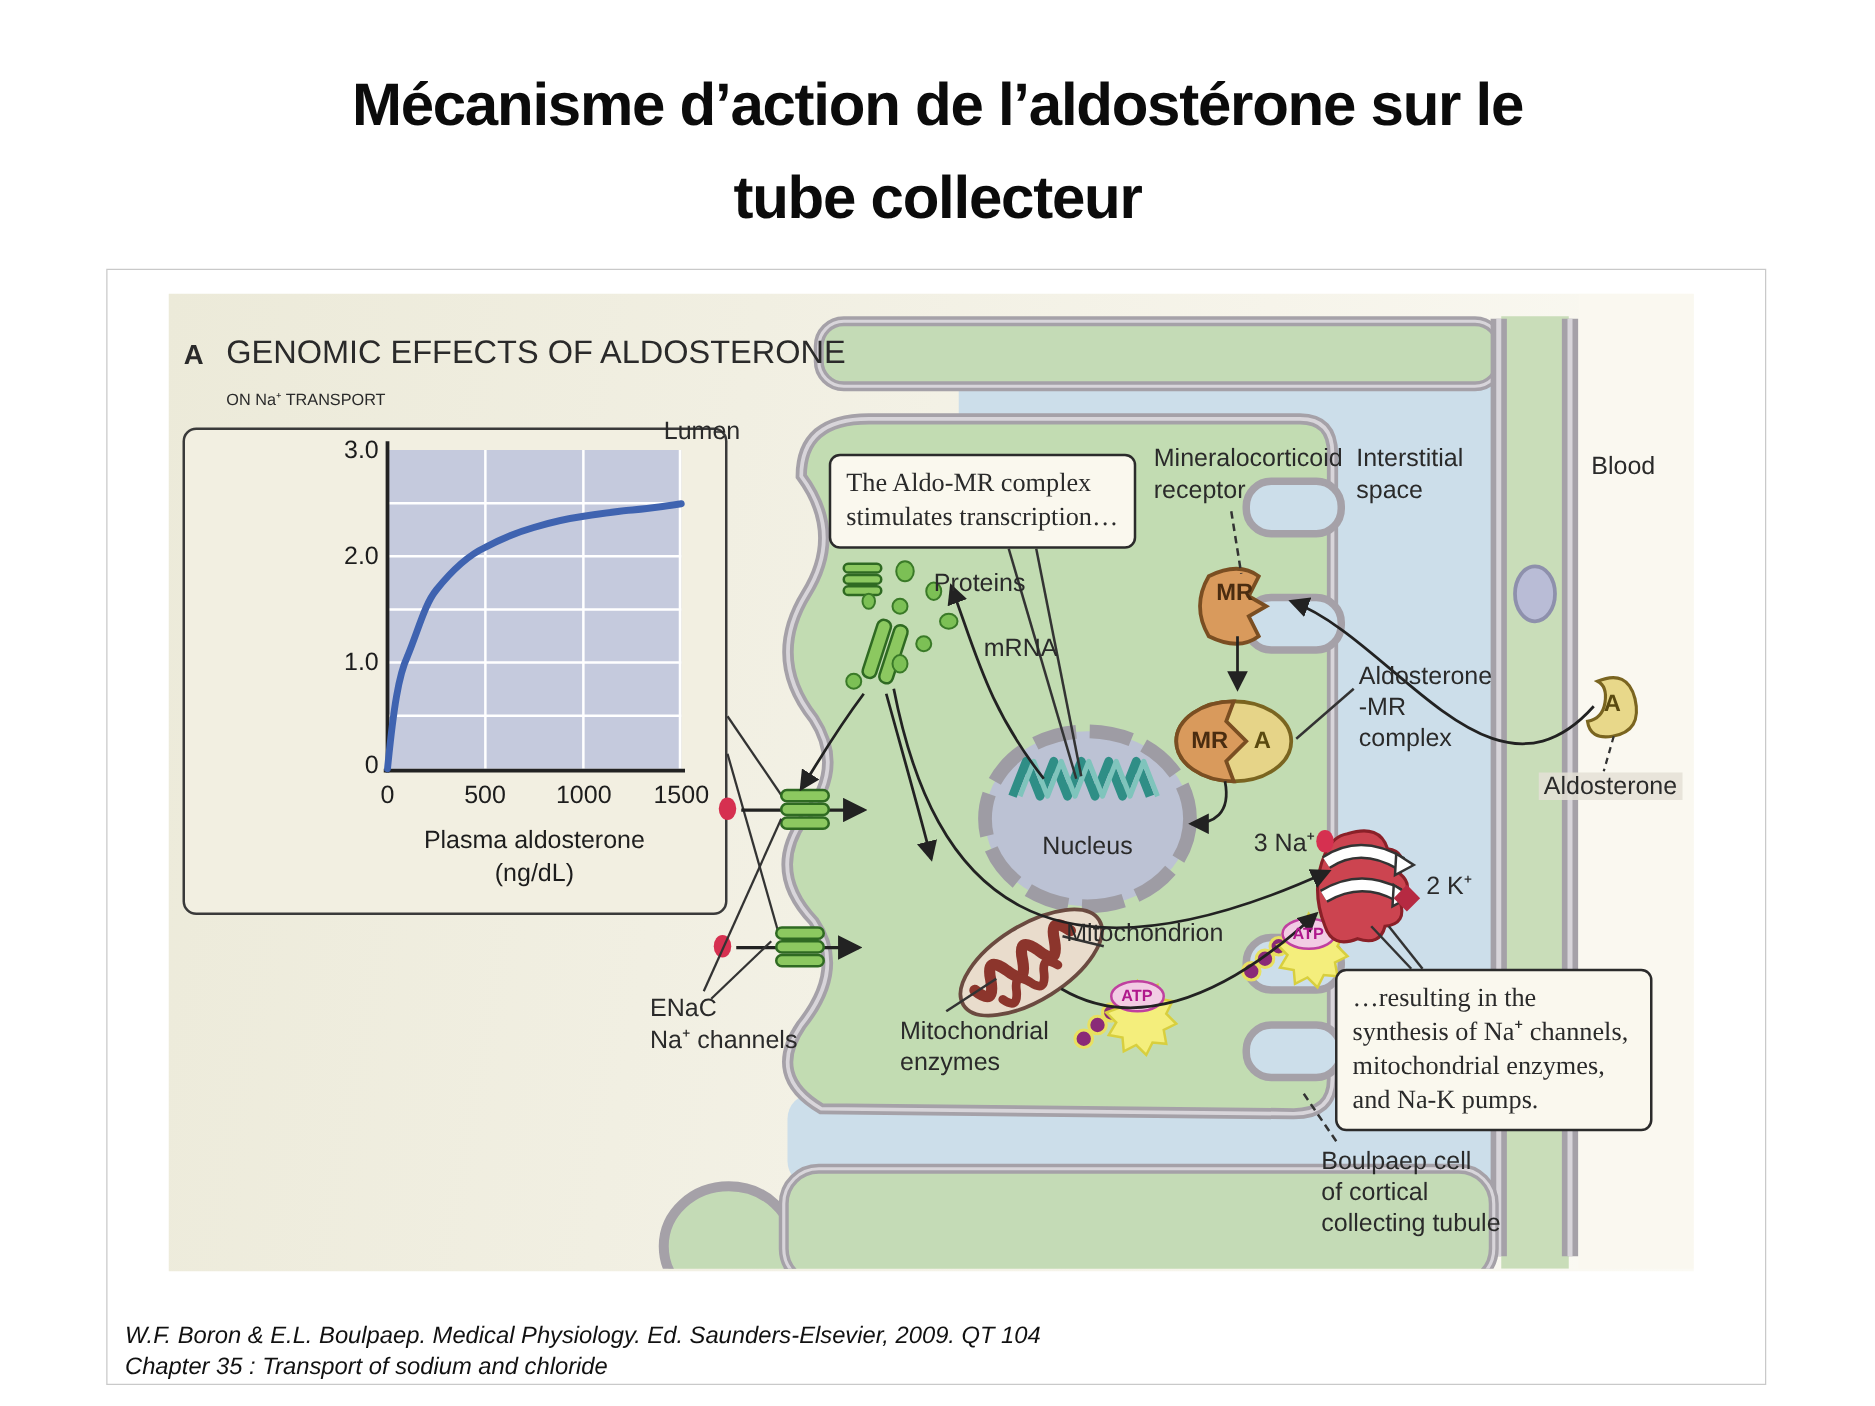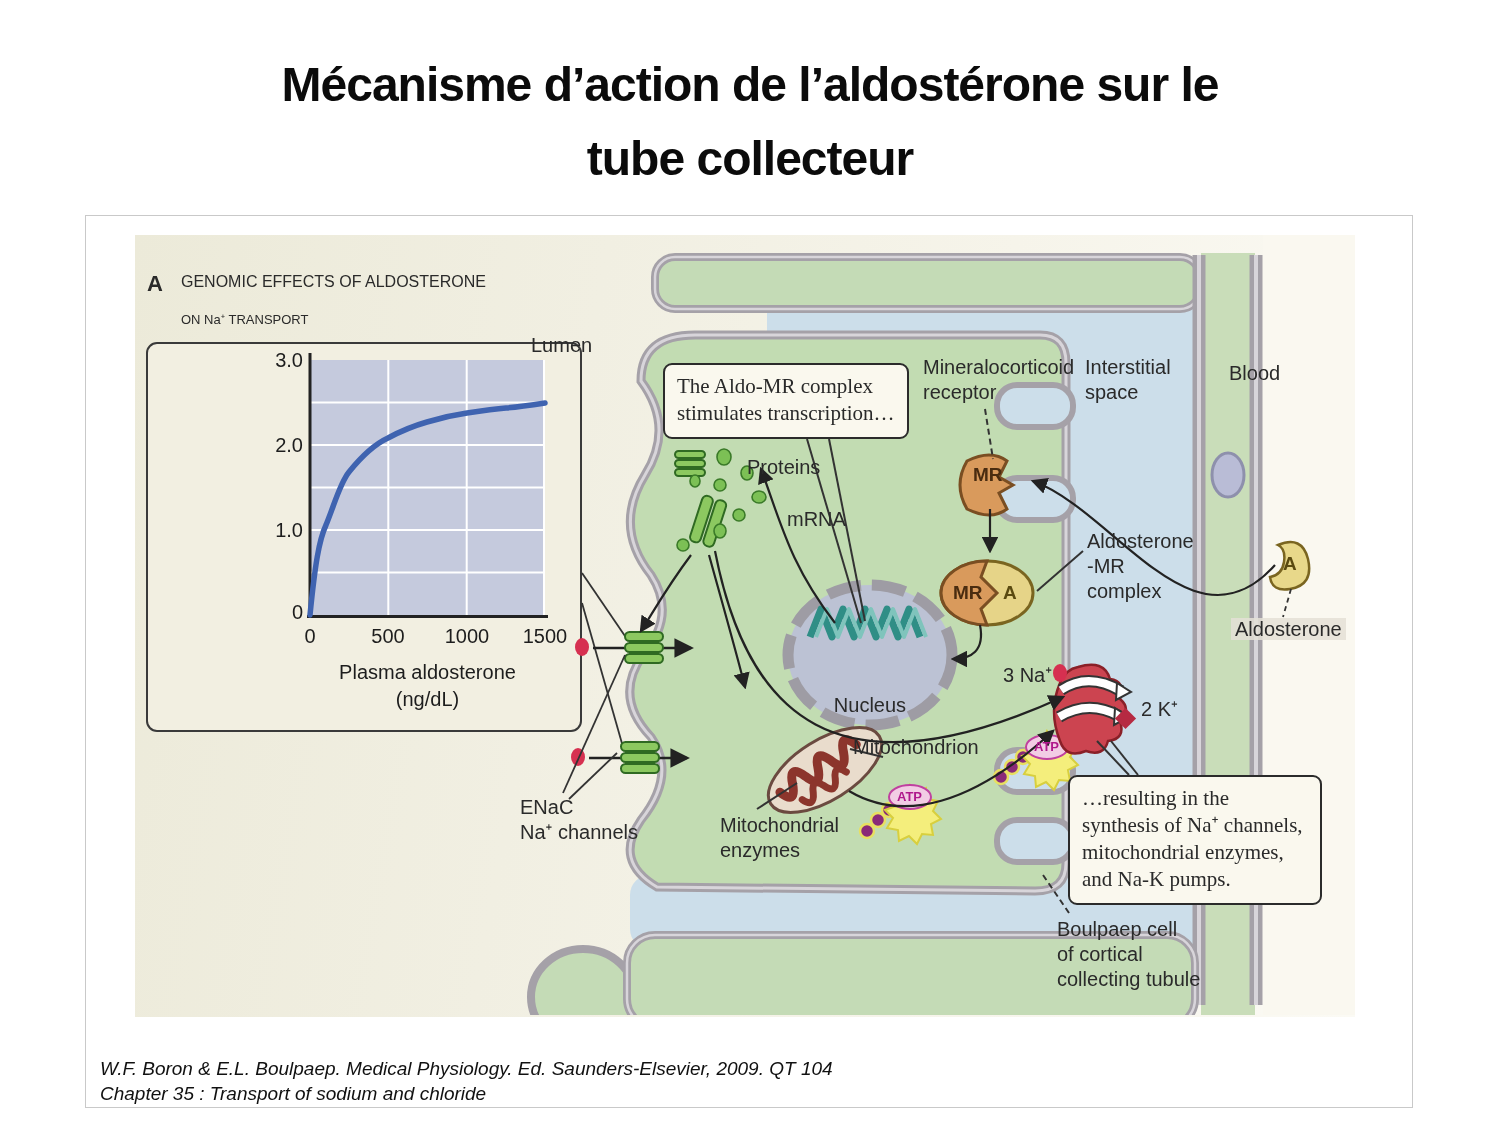--- a/index.html
+++ b/index.html
@@ -244,21 +244,21 @@
         <line x1="976" y1="506" x2="1003" y2="540"></line>
         <line x1="850" y1="174" x2="858" y2="224" stroke-dasharray="6 4"></line>
         <line x1="948" y1="316" x2="902" y2="356"></line>
         <line x1="715" y1="514" x2="748" y2="522"></line>
         <line x1="622" y1="574" x2="662" y2="548"></line>
         <line x1="934" y1="678" x2="908" y2="640" stroke-dasharray="6 4"></line>
       </g>
     </svg>
 
     <div class="lbl b" style="left:12px;top:36px;font-size:22px;">A</div>
-    <div class="lbl" style="left:46px;top:34px;font-size:16px;">GENOMIC EFFECTS OF ALDOSTERONE</div>
+    <div class="lbl" style="left:46px;top:34px;font-size:26px;">GENOMIC EFFECTS OF ALDOSTERONE</div>
     <div class="lbl" style="left:46px;top:72px;font-size:13px;">ON Na⁺ TRANSPORT</div>
 
     <div class="ticky" style="left:124px;top:114px;">3.0</div>
     <div class="ticky" style="left:124px;top:199px;">2.0</div>
     <div class="ticky" style="left:124px;top:284px;">1.0</div>
     <div class="ticky" style="left:124px;top:366px;">0</div>
     <div class="tickx" style="left:143px;top:390px;">0</div>
     <div class="tickx" style="left:221px;top:390px;">500</div>
     <div class="tickx" style="left:300px;top:390px;">1000</div>
     <div class="tickx" style="left:378px;top:390px;">1500</div>
@@ -270,21 +270,21 @@
 
     <div class="lbl" style="left:396px;top:98px;">Lumen</div>
     <div class="lbl" style="left:788px;top:120px;">
       <div>Mineralocorticoid</div>
       <div>receptor</div>
     </div>
     <div class="lbl" style="left:950px;top:120px;">
       <div>Interstitial</div>
       <div>space</div>
     </div>
-    <div class="lbl" style="left:1094px;top:126px;text-align:right;">Blood</div>
+    <div class="lbl" style="left:1138px;top:126px;text-align:right;">Blood</div>
 
     <div class="serifbox" style="left:528px;top:128px;width:246px;height:76px;">
       <div>The Aldo-MR complex</div>
       <div>stimulates transcription…</div>
     </div>
 
     <div class="serifbox" style="left:933px;top:540px;width:254px;height:130px;">
       <div>…resulting in the</div>
       <div>synthesis of Na⁺ channels,</div>
       <div>mitochondrial enzymes,</div>
@@ -293,21 +293,21 @@
 
     <div class="glyph" style="left:838px;top:229px;">MR</div>
     <div class="glyph" style="left:818px;top:347px;">MR</div>
     <div class="glyph" style="left:868px;top:347px;color:#5a4a10;">A</div>
     <div class="glyph" style="left:1148px;top:318px;color:#5a4a10;">A</div>
     <div class="atp-t" style="left:762px;top:554px;">ATP</div>
     <div class="atp-t" style="left:899px;top:504px;">ATP</div>
 
     <div class="lbl" style="left:612px;top:220px;">Proteins</div>
     <div class="lbl" style="left:652px;top:272px;">mRNA</div>
-    <div class="lbl" style="left:675px;top:430px;width:120px;text-align:center;margin-top:28px;">Nucleus</div>
+    <div class="lbl" style="left:675px;top:430px;width:120px;text-align:center;">Nucleus</div>
     <div class="lbl" style="left:952px;top:294px;">
       <div>Aldosterone</div>
       <div>-MR</div>
       <div>complex</div>
     </div>
     <div class="lbl" style="left:1096px;top:382px;"><span class="tag">Aldosterone</span></div>
     <div class="lbl" style="left:855px;top:428px;width:62px;text-align:right;">3 Na⁺</div>
     <div class="lbl" style="left:1006px;top:462px;">2 K⁺</div>
     <div class="lbl" style="left:718px;top:500px;">Mitochondrion</div>
     <div class="lbl" style="left:585px;top:578px;">

